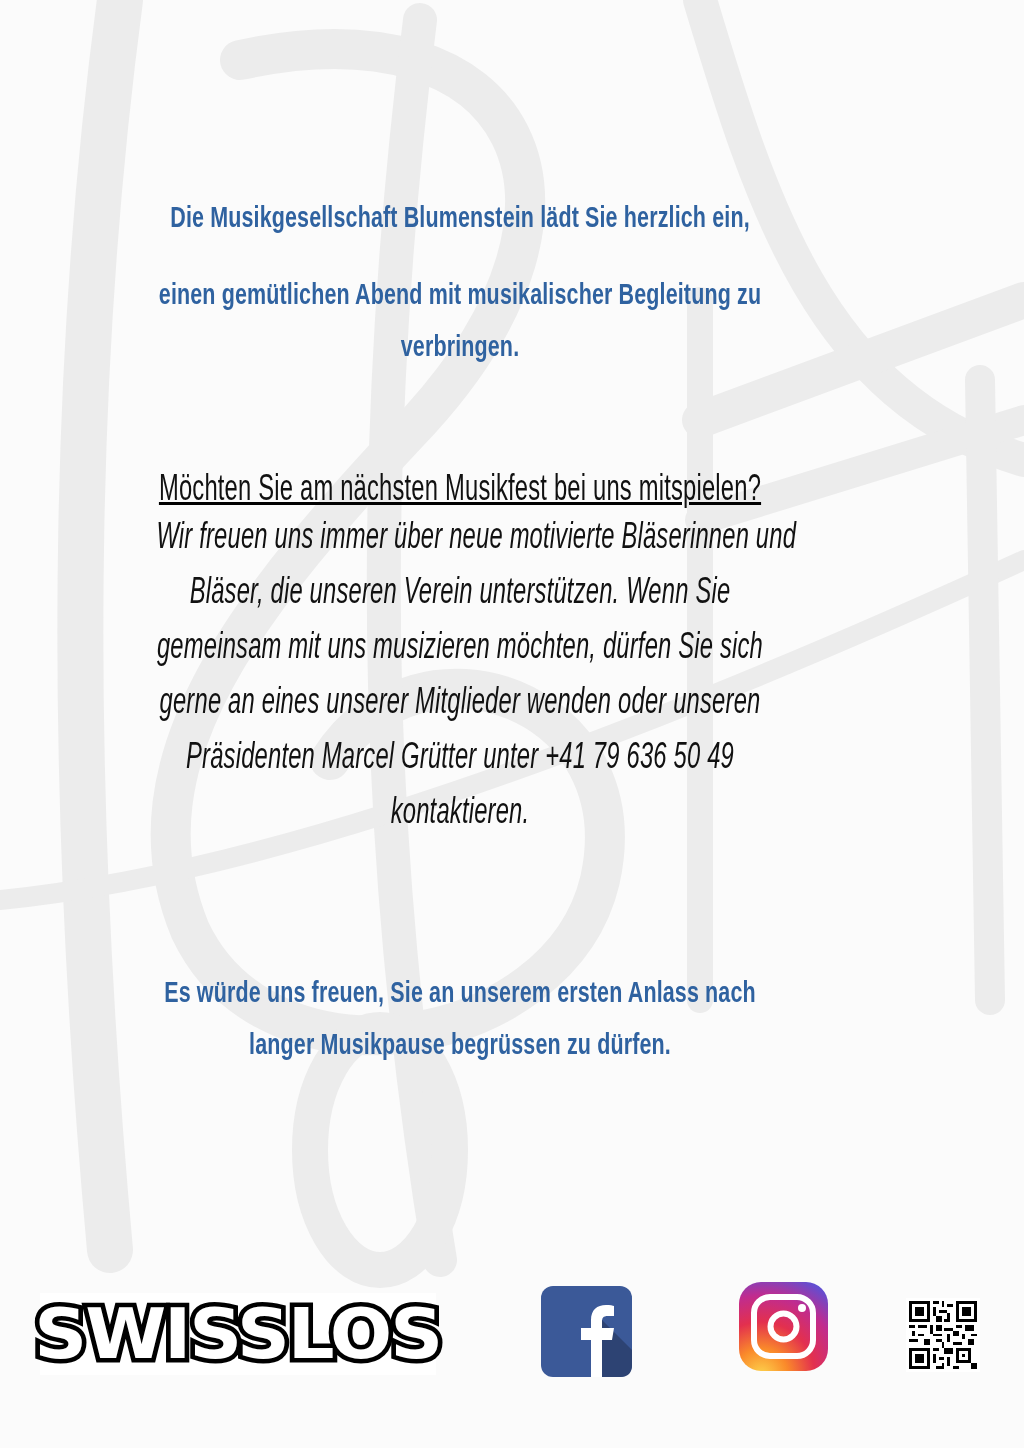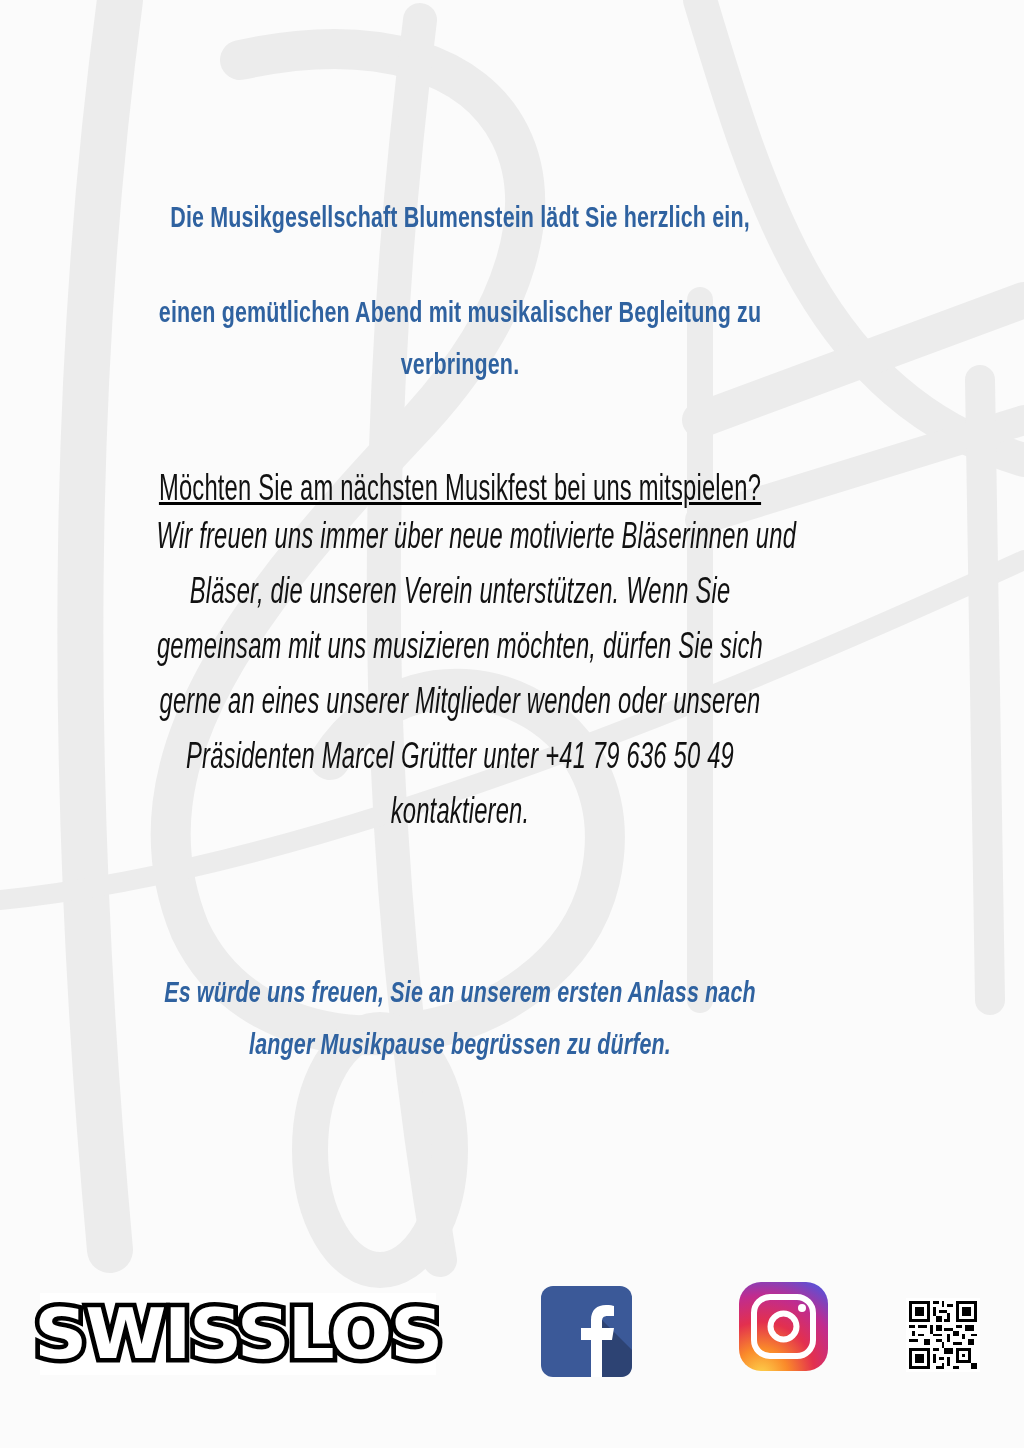--- a/index.html
+++ b/index.html
@@ -18,27 +18,27 @@
     color: #2f62a0; font-weight: bold; font-size: 29px;
     transform: scaleX(0.74);
     letter-spacing: 0.2px;
   }
   .black {
     color: #111; font-size: 36px;
     transform: scaleX(0.66);
     letter-spacing: 0.3px;
   }
   #intro-1 { top: 201px; }
-  #intro-2 { top: 286px; }
+  #intro-2 { top: 268px; }
   #intro-2 .line { line-height: 52px; }
   #question { top: 462px; text-decoration: underline; }
   #question .line { line-height: 52px; }
   #body { top: 508px; font-style: italic; }
   #body .line { line-height: 55px; }
-  #closing { top: 966px; font-style: italic; }
+  #closing { top: 966px; }
   #closing .line { line-height: 52px; }
 
   .footer-logo { position: absolute; }
   #swisslos {
     left: 40px; top: 1293px; width: 396px; height: 82px;
     background: #fff; display: flex; align-items: flex-end; justify-content: center;
   }
   #swisslos span {
     font-family: "DejaVu Sans", sans-serif; font-weight: bold;
     font-size: 70px; color: #fff; letter-spacing: -2px;

